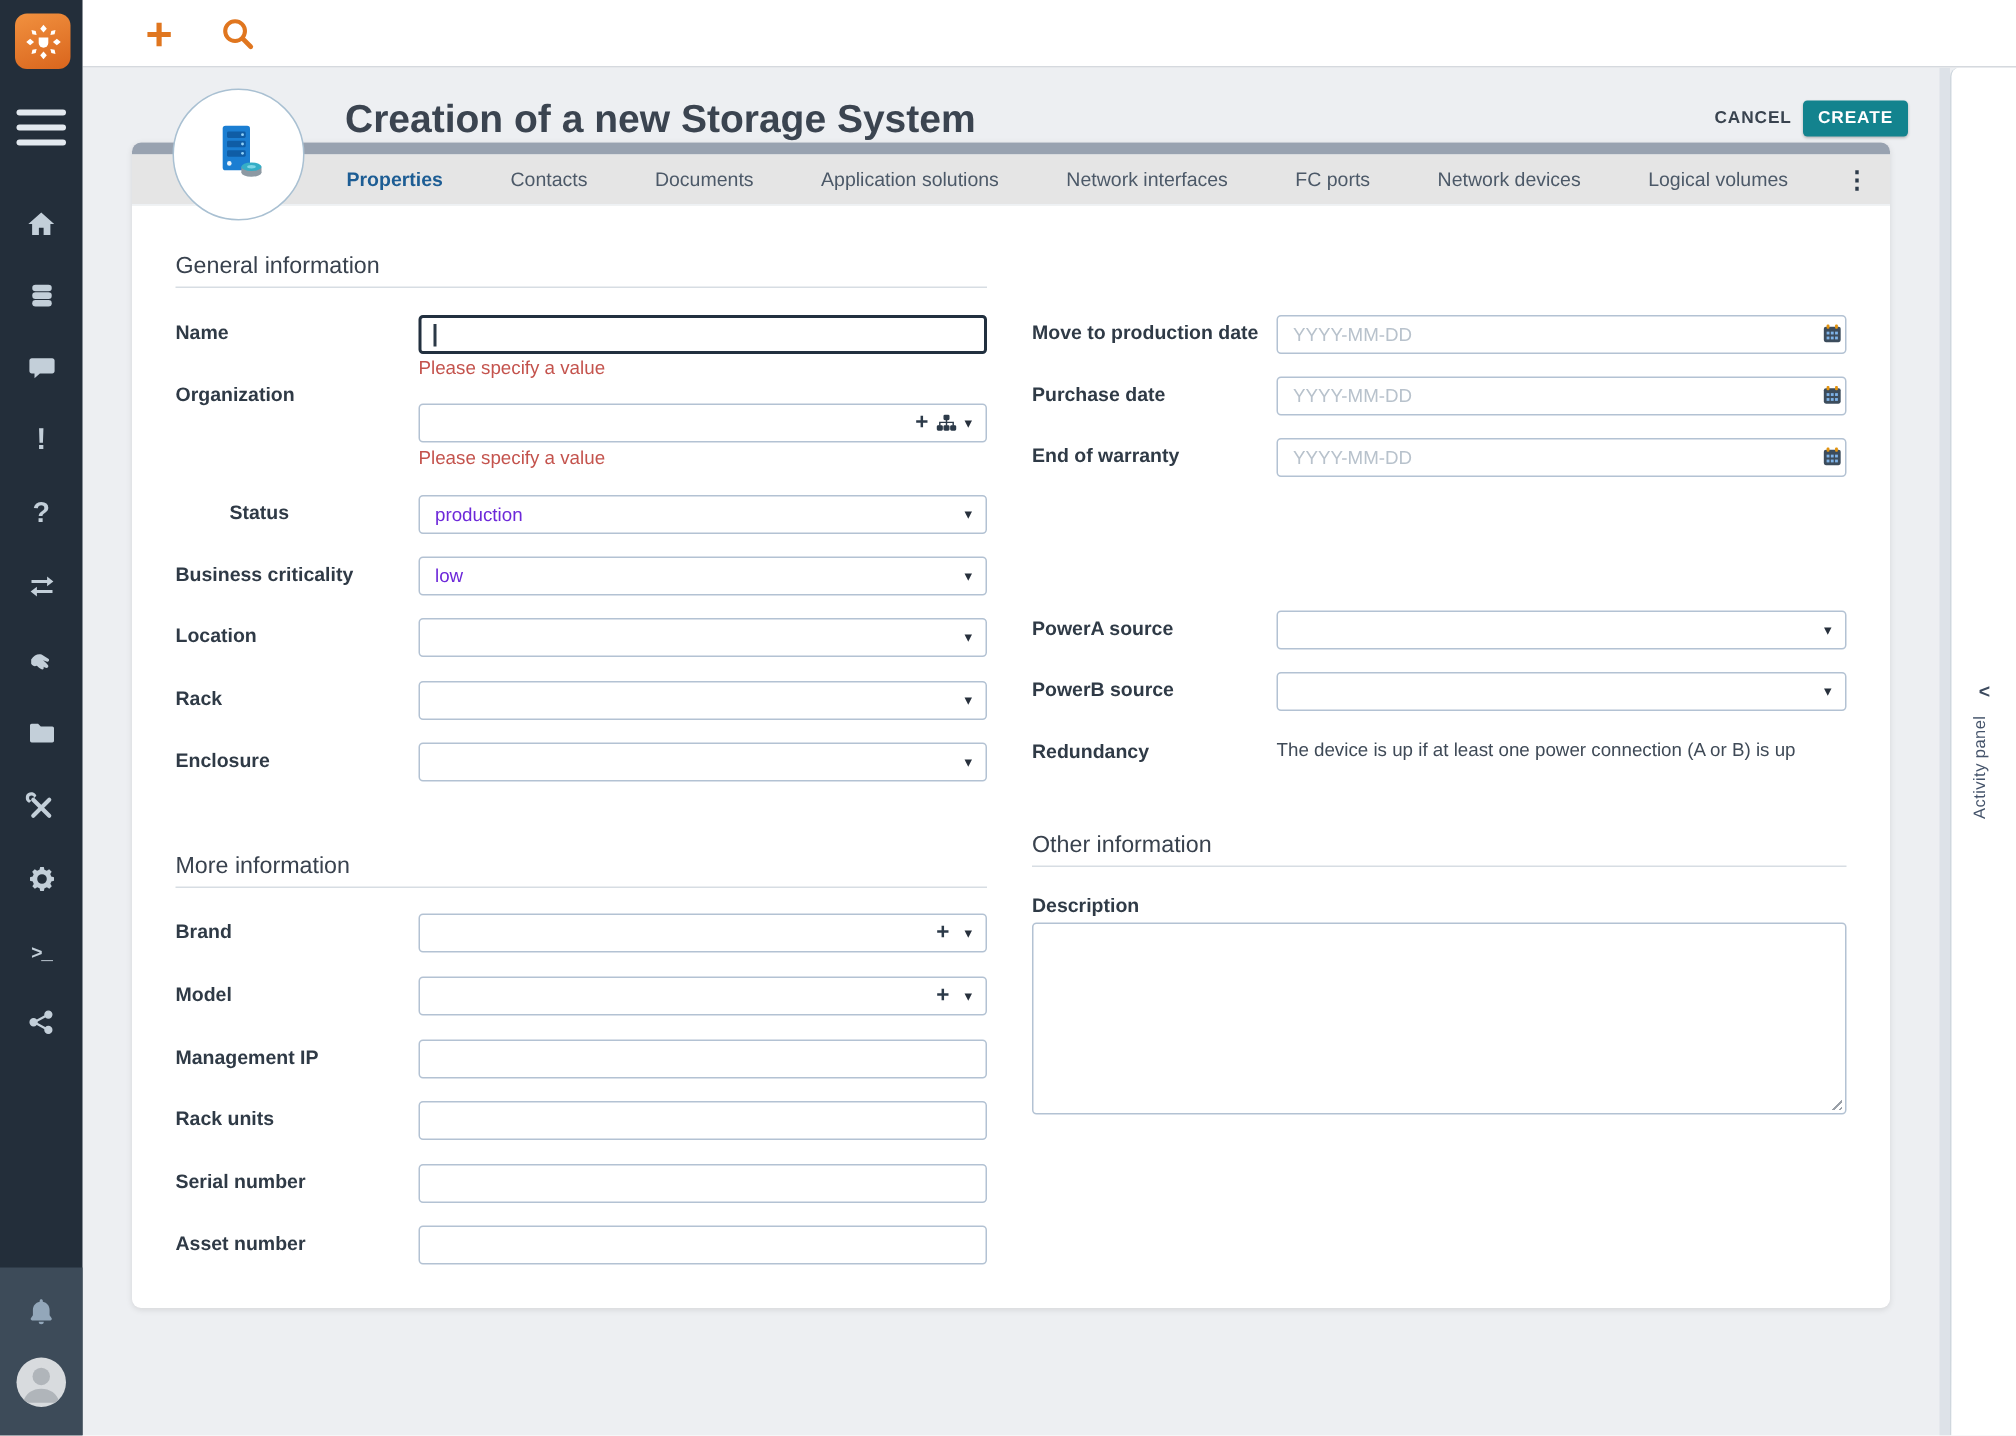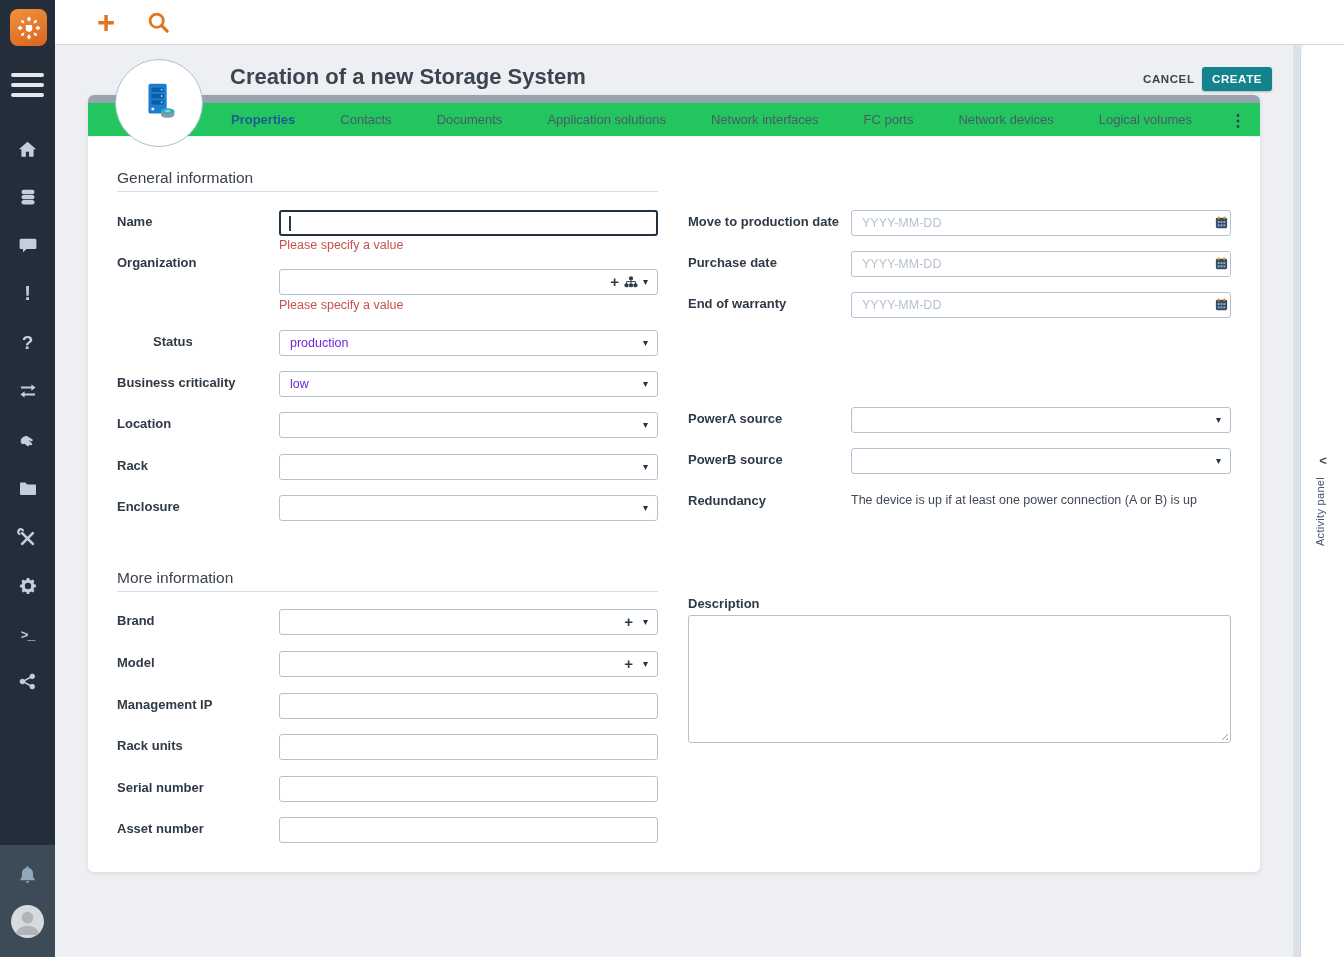--- a/index.html
+++ b/index.html
@@ -26,27 +26,27 @@
   .topbar { position:absolute; left:55px; top:0; width:1289px; height:45px; background:#fff; border-bottom:1px solid #d5d9de; z-index:30; }
   .plus-btn { position:absolute; left:42px; top:0px; font-size:31px; font-weight:bold; color:#e0761f; line-height:45px; cursor:pointer; }
   .search-btn { position:absolute; left:92px; top:11px; cursor:pointer; }
   
   .gutter { position:absolute; left:1293px; top:45px; width:7px; height:912px; background:#dde2e8; z-index:10; }
   .activity-panel { position:absolute; left:1300px; top:45px; width:44px; height:912px; background:#fff; border-left:1px solid #cfd7de; border-radius:6px 0 0 0; z-index:11; }
   .ap-chevron { position:absolute; left:0; top:408px; width:44px; text-align:center; font-size:13px; font-weight:bold; color:#3c4a5e; cursor:pointer; }
   .ap-label { position:absolute; left:13px; top:432px; writing-mode:vertical-rl; transform:rotate(180deg); font-size:11px; color:#44536a; letter-spacing:.3px; }
   
   .badge { position:absolute; left:115px; top:59px; width:88px; height:88px; border-radius:50%; background:#fff; border:1px solid #a9c0d2; z-index:25; display:flex; align-items:center; justify-content:center; }
-  .page-title { position:absolute; left:230px; top:64px; font-size:22px; color:#3b4450; z-index:25; }
+  .page-title { position:absolute; left:230px; top:64px; font-size:26px; color:#3b4450; z-index:25; }
   .cancel-btn { position:absolute; left:1143px; top:73px; font-size:11.5px; font-weight:bold; letter-spacing:.6px; color:#39434f; cursor:pointer; z-index:25; }
   .create-btn { position:absolute; left:1202px; top:67px; background:#13838e; color:#fff; font-size:11.5px; font-weight:bold; letter-spacing:.6px; padding:6px 10px; border-radius:3px; border:none; box-shadow:0 1px 2px rgba(0,0,0,.25); cursor:pointer; z-index:25; font-family:"Liberation Sans",sans-serif; }
   
   .card { position:absolute; left:88px; top:95px; width:1172px; height:777px; background:#fff; border-radius:6px; box-shadow:0 1px 4px rgba(0,0,0,.10); z-index:20; }
   .card-topstrip { position:absolute; left:0; top:0; width:100%; height:8px; background:#98a2b0; border-radius:6px 6px 0 0; }
-  .tabbar { position:absolute; left:0; top:8px; width:100%; height:34px; background:#22c55e; border-bottom:1px solid #eef1f4; display:flex; align-items:center; padding-left:143px; gap:45px; }
+  .tabbar { position:absolute; left:0; top:8px; width:100%; height:34px; background:#e5e5e5; border-bottom:1px solid #eef1f4; display:flex; align-items:center; padding-left:143px; gap:45px; }
   .tab { font-size:13px; color:#4c5968; cursor:pointer; white-space:nowrap; }
   .tab.active { color:#1d5d94; font-weight:bold; }
   .kebab { position:absolute; right:14px; top:8px; height:34px; display:flex; align-items:center; font-size:16px; font-weight:bold; color:#2c3a49; cursor:pointer; }
   
   .section-title { position:absolute; font-size:15.5px; color:#39424e; line-height:21px; padding-bottom:3px; border-bottom:1px solid #d7dde3; }
   .flabel { position:absolute; font-size:13px; font-weight:bold; color:#2f3a46; }
   .fbox { position:absolute; height:26px; border:1px solid #b3c2d3; border-radius:3px; background:#fff; }
   .lcol { left:191px; width:379px; }
   .rcol { left:763px; width:380px; }
   .name-input { border:2px solid #22303f; }
@@ -383,17 +383,18 @@
 
   <span class="flabel" style="left:600px; top:357px;">PowerB source</span>
   <div class="fbox rcol" style="top:353px;">
     <span class="sel-text"></span>
     <span class="sel-caret">▾</span>
   </div>
 
   <span class="flabel" style="left:600px; top:398px;">Redundancy</span>
   <span class="static-text" style="left:763px; top:398px; width:380px;">The device is up if at least one power connection (A or B) is up</span>
 
+  <div class="section-title" style="left:600px; top:458px; width:543px;">Other information</div>
   <span class="flabel" style="left:600px; top:501px;">Description</span>
   <div class="desc-area">
     <span class="resize-h"></span>
   </div>
 </div>
 
 </body></html>

